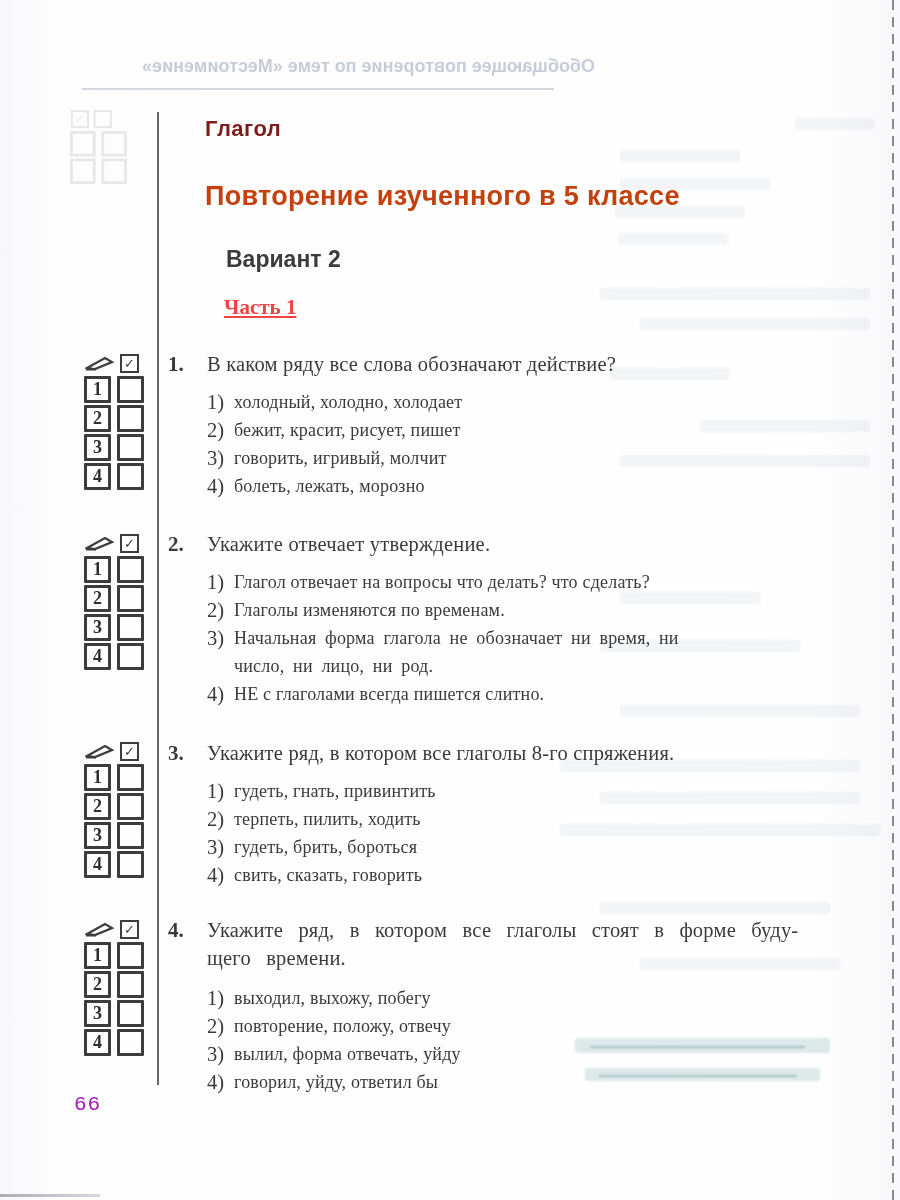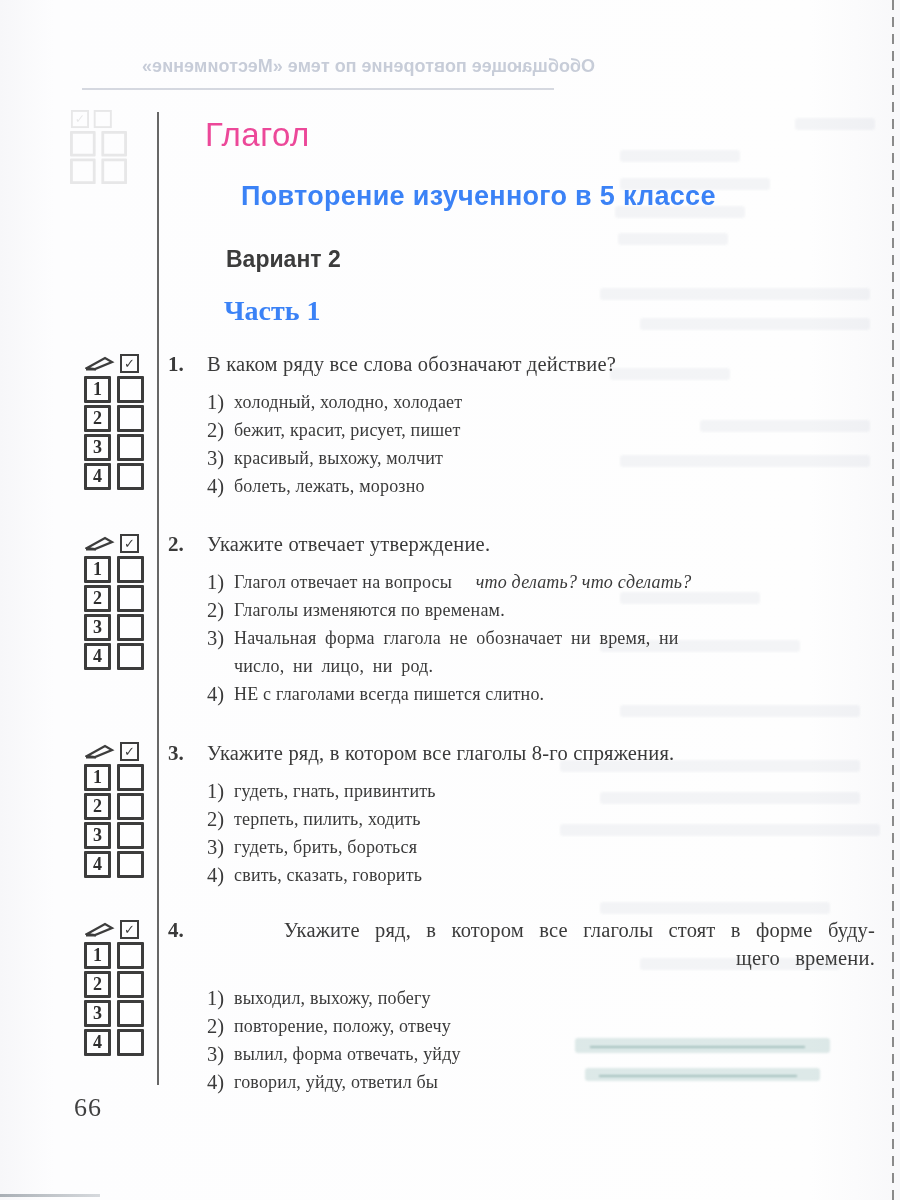--- a/index.html
+++ b/index.html
@@ -26,51 +26,51 @@
   .bottom-edge-mark{left:0;top:1194px;width:100px;height:3px;background:linear-gradient(90deg,#8f979e,#c9cdd2);opacity:.75;}
 
   
   .vline{left:157px;top:112px;width:2px;height:973px;background:#4c4c4c;opacity:.85;}
   .dashline{
     left:892px;top:0;width:2px;height:1200px;
     background:repeating-linear-gradient(180deg,#8a8a8a 0 10px,transparent 10px 17px);
   }
 
   
-  .h-section{left:205px;top:116px;font-family:"Liberation Sans",sans-serif;font-weight:normal;font-size:33px;color:#ec4899;letter-spacing:.5px;}
-  .h-sub{left:205px;top:181px;font-family:"Liberation Sans",sans-serif;font-weight:bold;font-size:27px;color:#3b82f6;letter-spacing:.3px;margin-left:36px;}
+  .h-section{left:205px;top:116px;font-family:"Liberation Sans",sans-serif;font-weight:bold;font-size:22px;color:#7f1d1d;letter-spacing:.5px;}
+  .h-sub{left:205px;top:181px;font-family:"Liberation Sans",sans-serif;font-weight:bold;font-size:27px;color:#c2410c;letter-spacing:.3px;}
   .h-variant{left:226px;top:246px;font-family:"Liberation Sans",sans-serif;font-weight:bold;font-size:23px;color:#3c3c3c;}
-  .h-part{left:224px;top:295px;font-weight:bold;font-size:28px;color:#3b82f6;}
+  .h-part{left:224px;top:295px;font-weight:bold;font-size:21px;color:#ef4444;text-decoration:underline;}
 
   
   .question{position:absolute;left:163px;width:712px;}
   .q-row{display:flex;}
   .q-num{width:44px;padding-left:5px;box-sizing:border-box;font-weight:bold;font-size:21px;line-height:28px;}
   .q-stem{flex:1;font-size:20.5px;line-height:28px;letter-spacing:.2px;white-space:pre-line;}
-  .ws-wide{word-spacing:10px;text-align:right;}
+  .ws-wide{word-spacing:10px;}
   .ws-med{word-spacing:4px;}
   .options{margin:10px 0 0 44px;}
   .opt{display:flex;}
   .opt-num{width:27px;font-size:20.5px;line-height:28px;}
   .opt-text{flex:1;font-size:18px;line-height:28px;letter-spacing:.2px;white-space:pre-line;}
-  .it{font-style:italic;margin-left:19px;}
+  .it{}
   #q4 .options{margin-top:12px;}
 
   
   .agrid{position:absolute;left:84px;width:64px;}
   .agrid-head{display:flex;align-items:center;gap:5px;margin:0 0 4px 1px;height:18px;}
   .hd-check{width:15px;height:15px;border:2px solid #3d3d3d;display:flex;align-items:center;justify-content:center;
     font-size:13px;font-weight:bold;color:#3d3d3d;line-height:1;font-family:"DejaVu Sans",sans-serif;}
   .agrid-rows{display:flex;flex-direction:column;gap:2px;}
   .arow{display:flex;gap:6px;}
   .acell{width:27px;height:27px;box-sizing:border-box;border:3px solid #3c3c3c;border-radius:1px;
     display:flex;align-items:center;justify-content:center;background:rgba(255,255,255,.6);}
   .acell span{font-weight:bold;font-size:18px;color:#2e2e2e;}
 
-  .page-num{left:74px;top:1093px;font-size:26px;color:#404040;letter-spacing:1px;font-family:Liberation Serif, serif;}
+  .page-num{left:74px;top:1093px;font-size:21px;color:#a21caf;letter-spacing:1px;font-family:Liberation Mono, monospace;}
 </style>
 </head>
 <body>
 
 <div class="abs ghost-header">Обобщающее повторение по теме «Местоимение»</div>
 <div class="abs ghost-rule"></div>
 
 <div class="abs ghost-grid">
   <div class="agrid-head">
       <span class="hd-check">✓</span>
@@ -271,21 +271,21 @@
     <div class="opt">
         <span class="opt-num">1)</span>
         <span class="opt-text">холодный, холодно, холодает</span>
       </div>
     <div class="opt">
         <span class="opt-num">2)</span>
         <span class="opt-text">бежит, красит, рисует, пишет</span>
       </div>
     <div class="opt">
         <span class="opt-num">3)</span>
-        <span class="opt-text">красивый, выхожу, молчит</span>
+        <span class="opt-text">говорить, игривый, молчит</span>
       </div>
     <div class="opt">
         <span class="opt-num">4)</span>
         <span class="opt-text">болеть, лежать, морозно</span>
       </div>
   </div>
 </div>
 
 <div class="question" id="q2" style="top:530px;">
   <div class="q-row">

